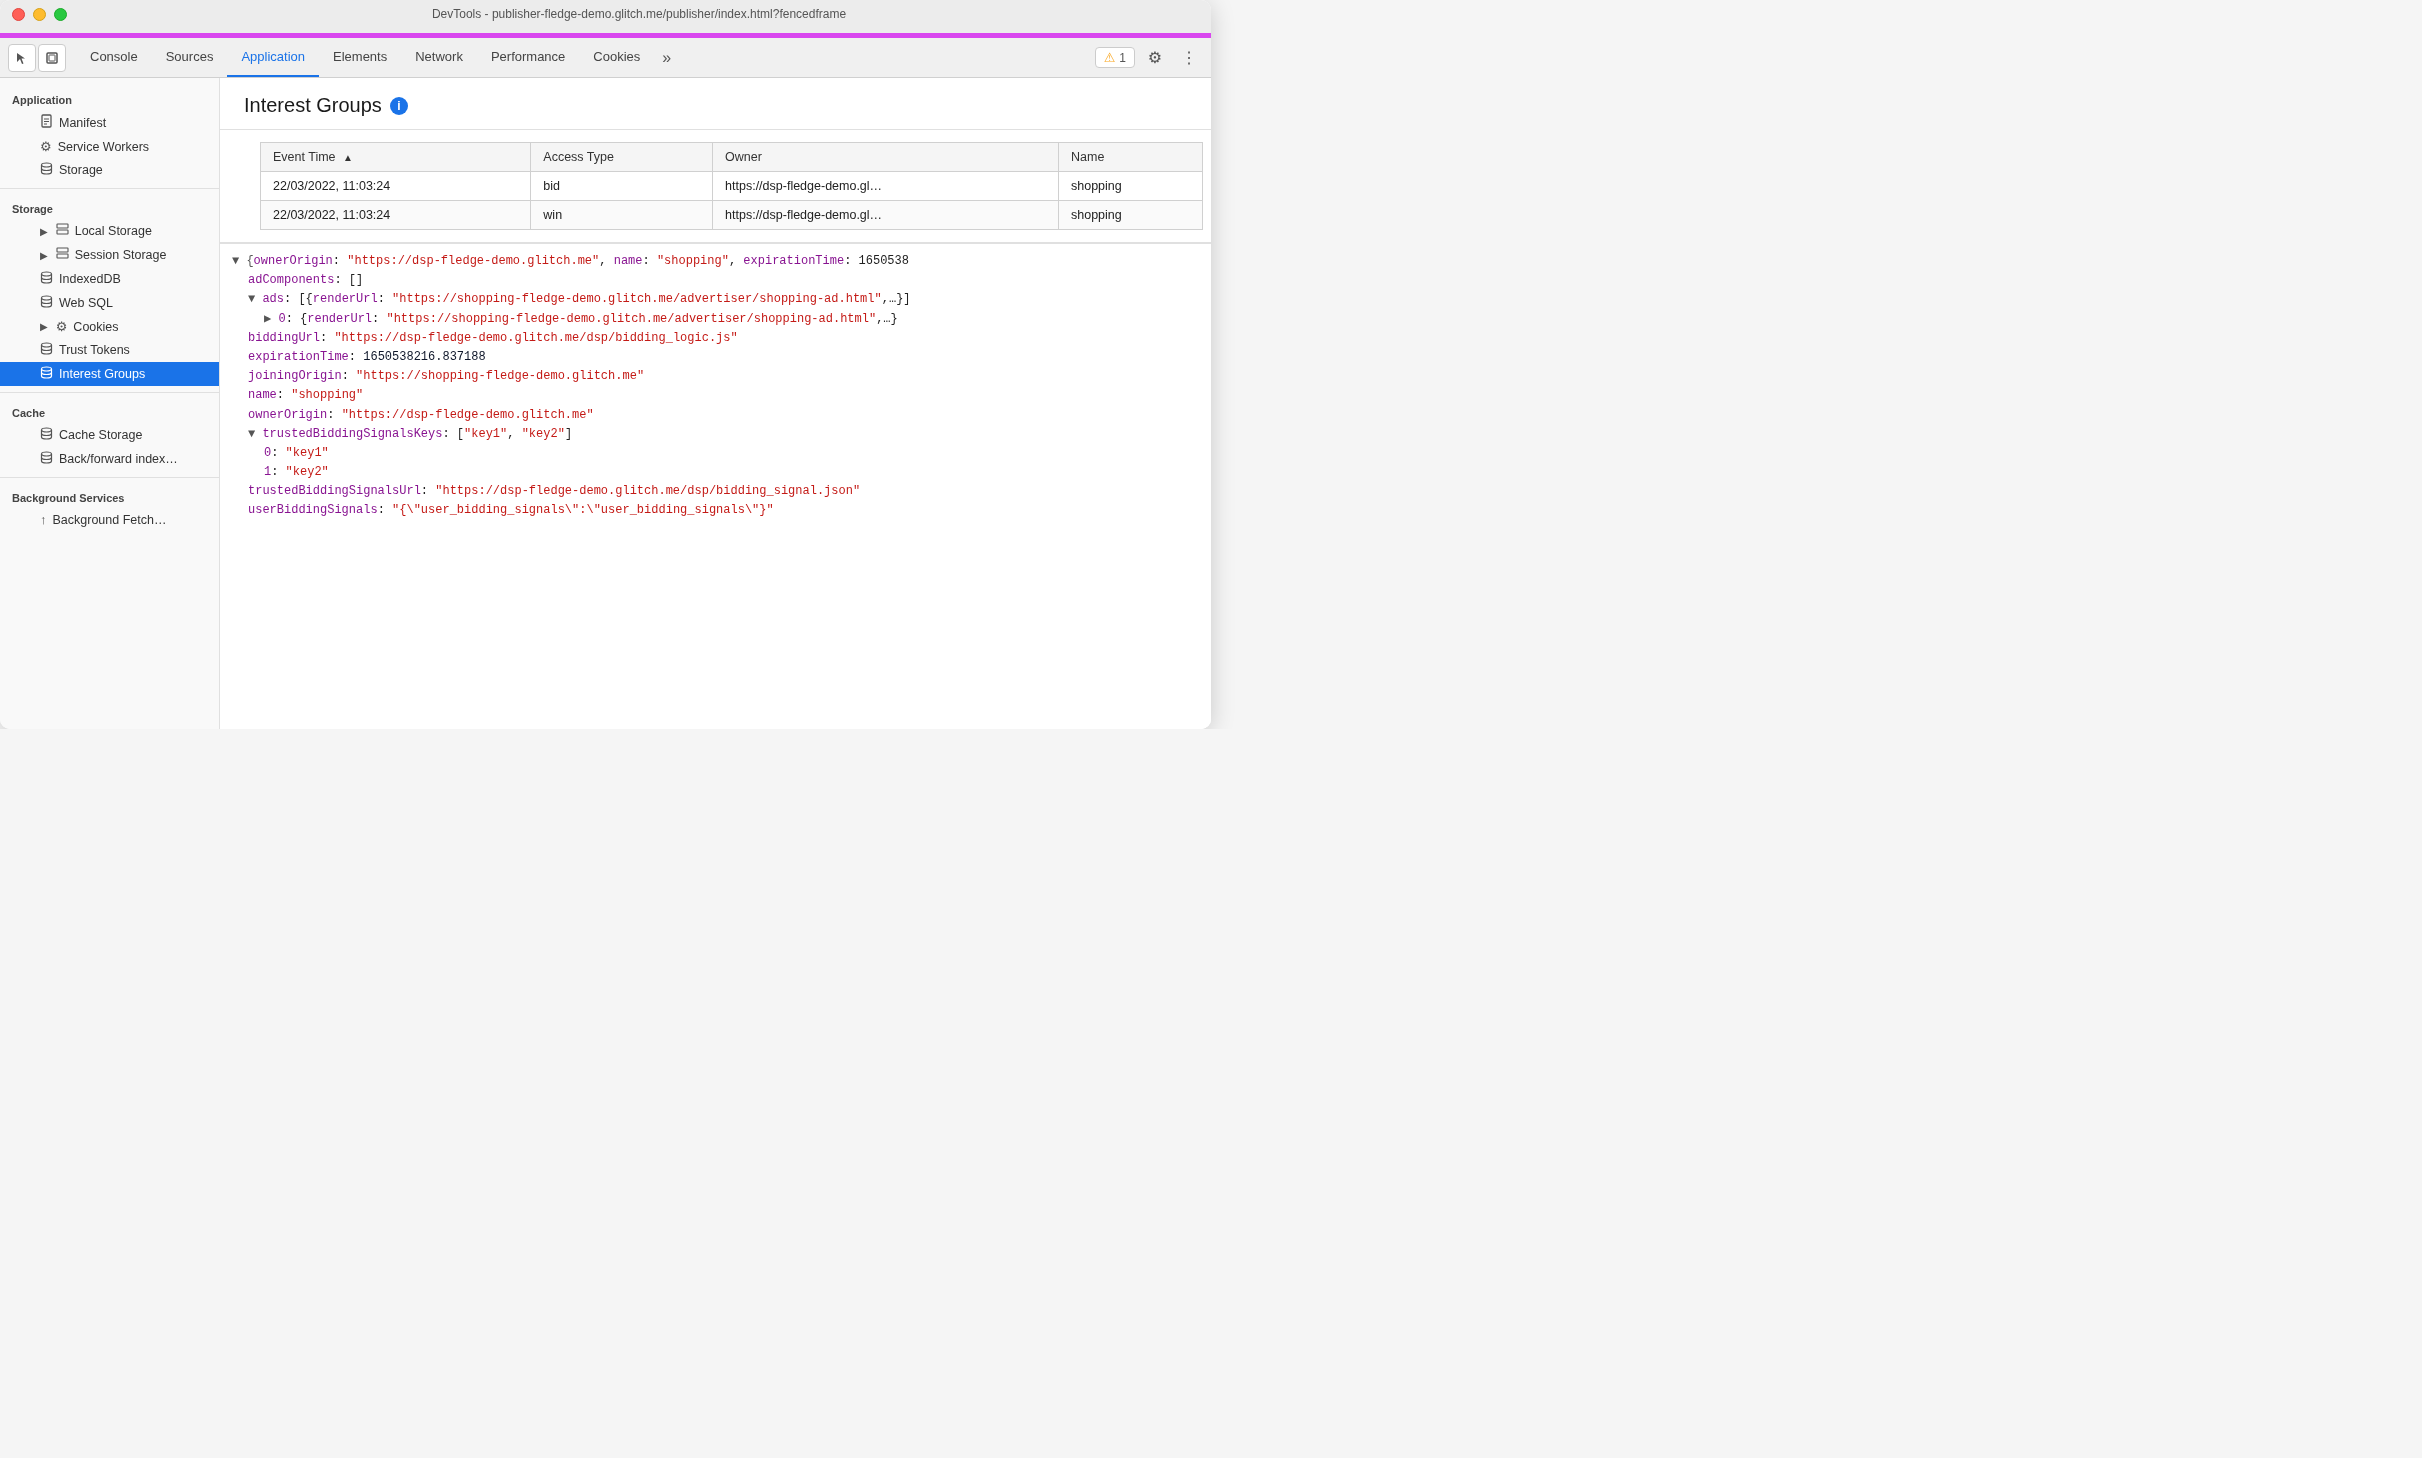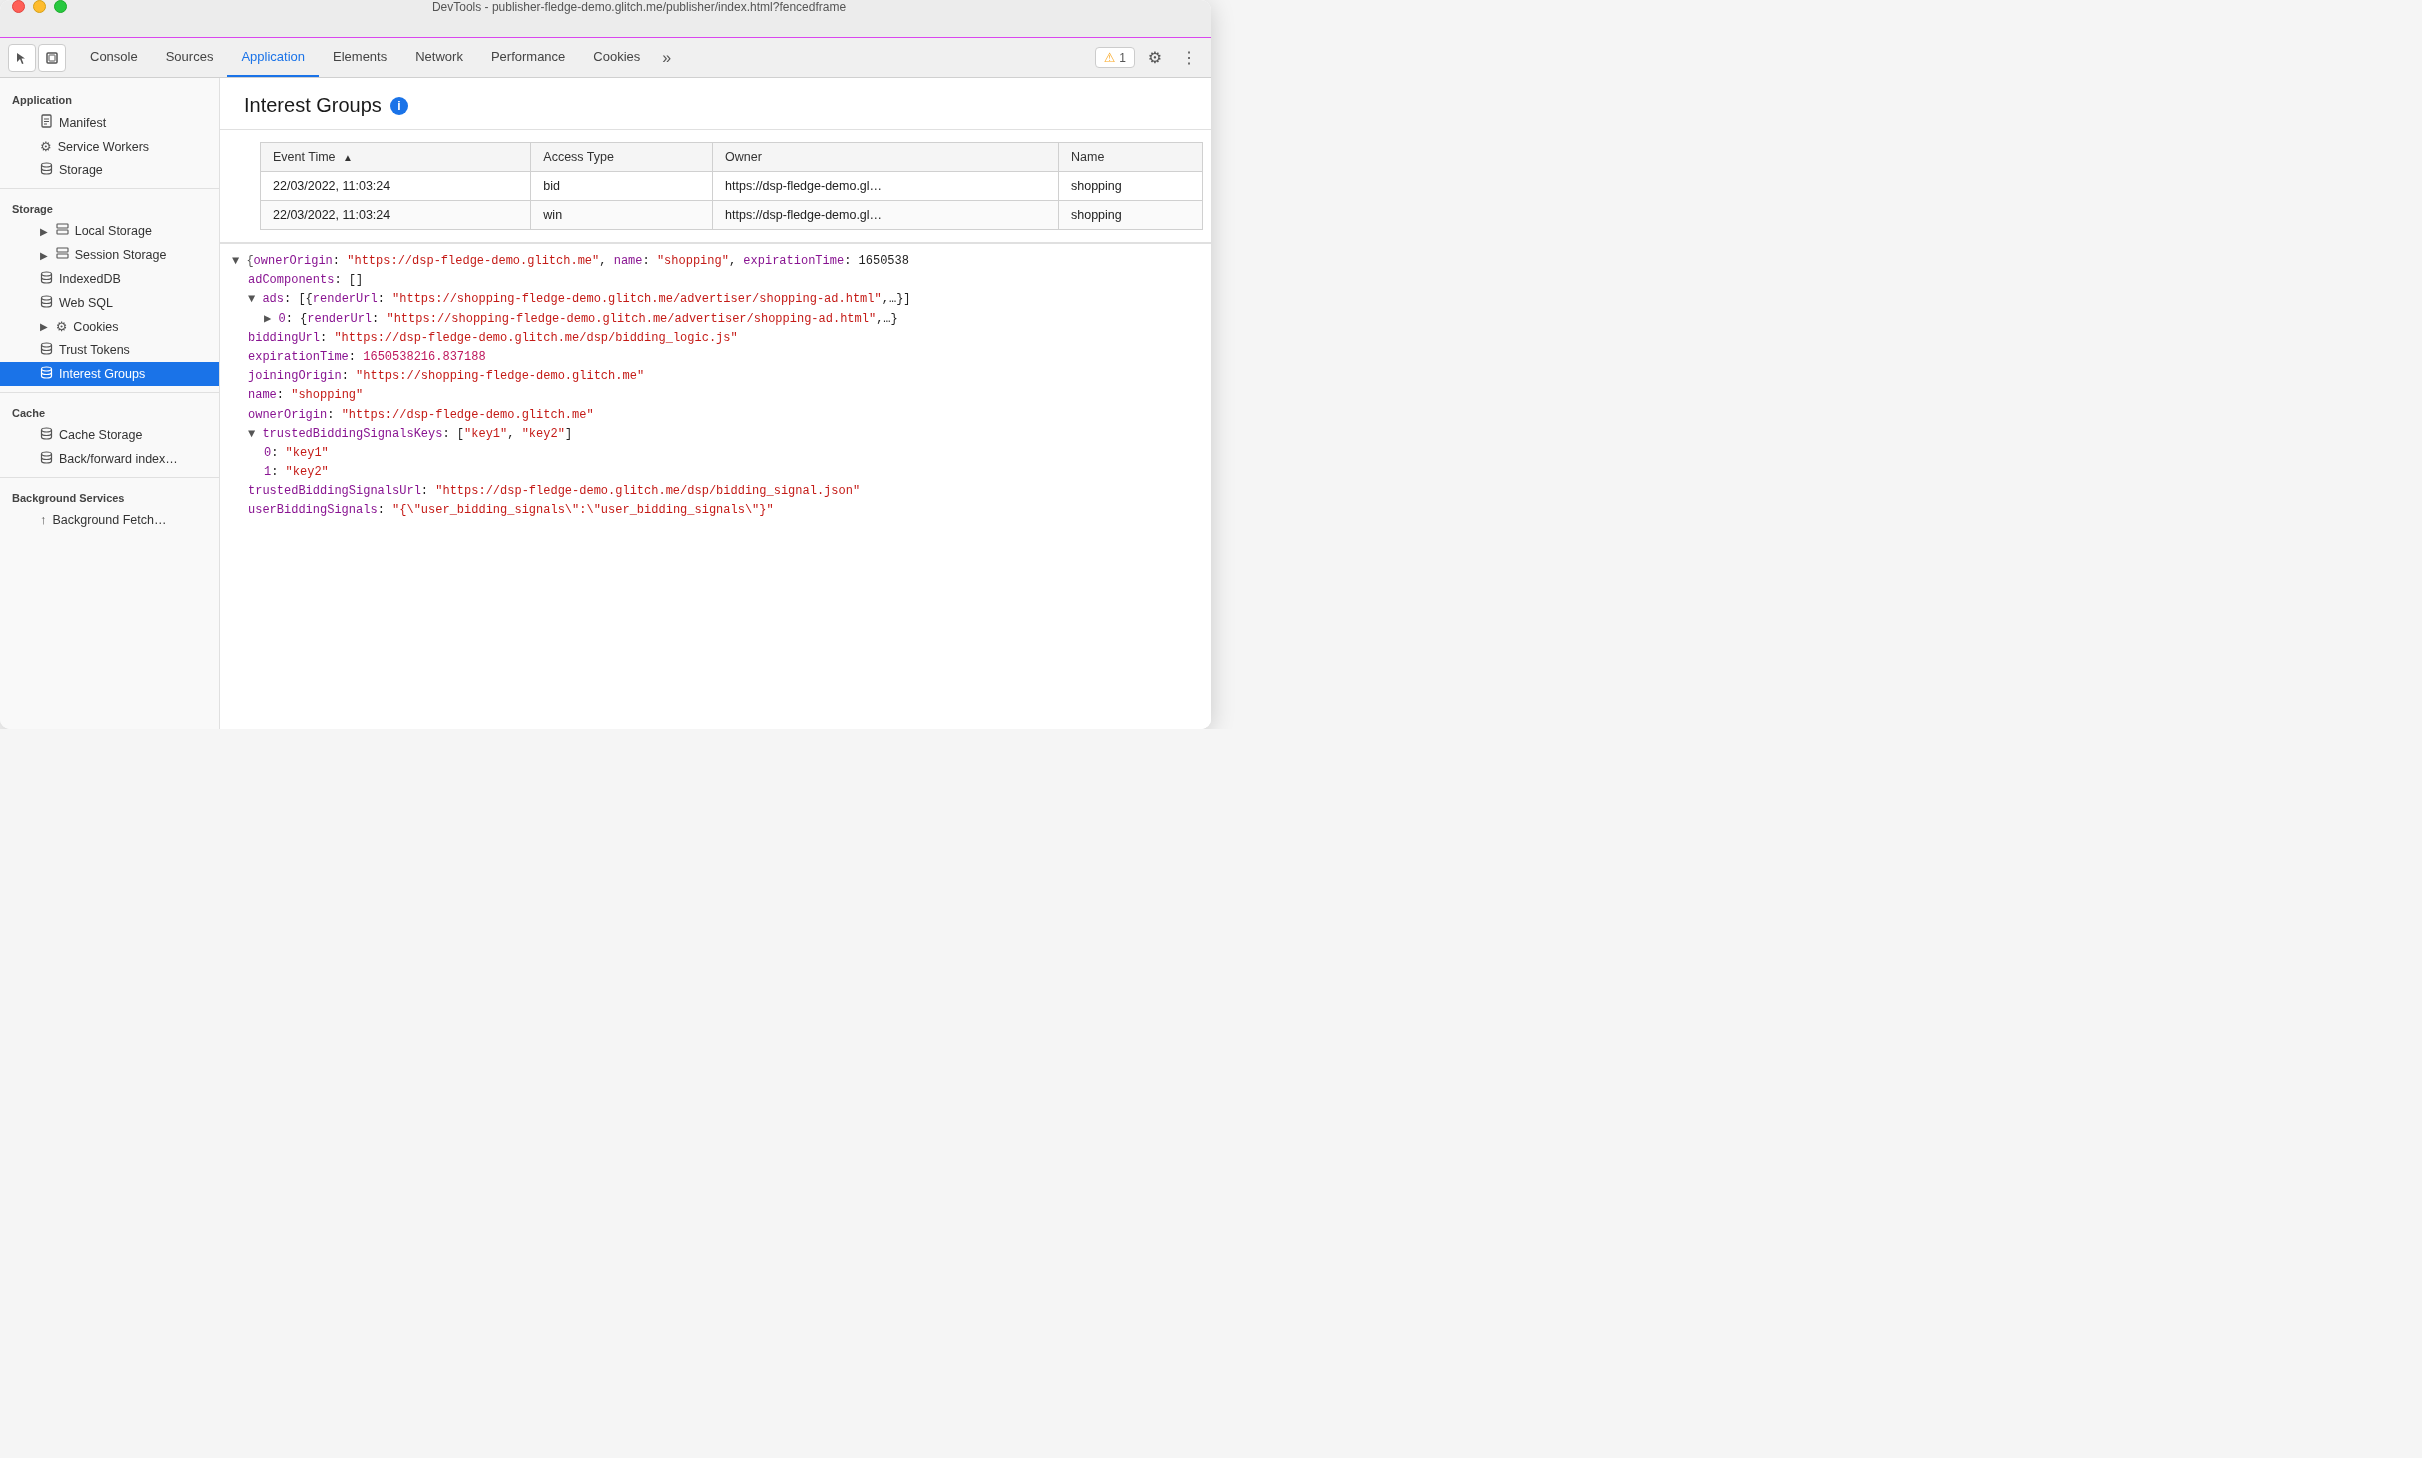--- a/index.html
+++ b/index.html
@@ -16,24 +16,24 @@
       border-radius: 10px;
       box-shadow: 0 4px 24px rgba(0,0,0,0.18);
       display: flex;
       flex-direction: column;
       overflow: hidden;
     }
     
     .titlebar {
       height: 38px;
       background: #ececec;
-      border-bottom: 1px solid #d946ef;
-      display: flex;
-      align-items: flex-start;
-      padding: 0 12px;
+      border-bottom: 5px solid #d946ef;
+      display: flex;
+      align-items: flex-end;
+      padding: 12px 12px;
       flex-shrink: 0;
     }
     .traffic-lights {
       display: flex;
       gap: 8px;
       margin-right: 12px;
     }
     .traffic-light {
       width: 13px; height: 13px;
       border-radius: 50%;
@@ -259,21 +259,21 @@
       background: #fff;
       padding: 8px 12px;
       font-family: "Menlo", "Monaco", "Courier New", monospace;
       font-size: 12px;
       line-height: 1.6;
       border-top: 1px solid #e0e0e0;
     }
     .json-line { display: block; white-space: pre; }
     .json-key { color: #881391; }
     .json-string { color: #c41a16; }
-    .json-number { color: #be185d; }
+    .json-number { color: #0f172a; }
     .json-url { color: #c41a16; }
     .json-toggle { color: #555; cursor: pointer; }
     .json-brace { color: #222; }
   </style>
 </head>
 <body>
 
 <div class="window">
 
   <div class="titlebar">

